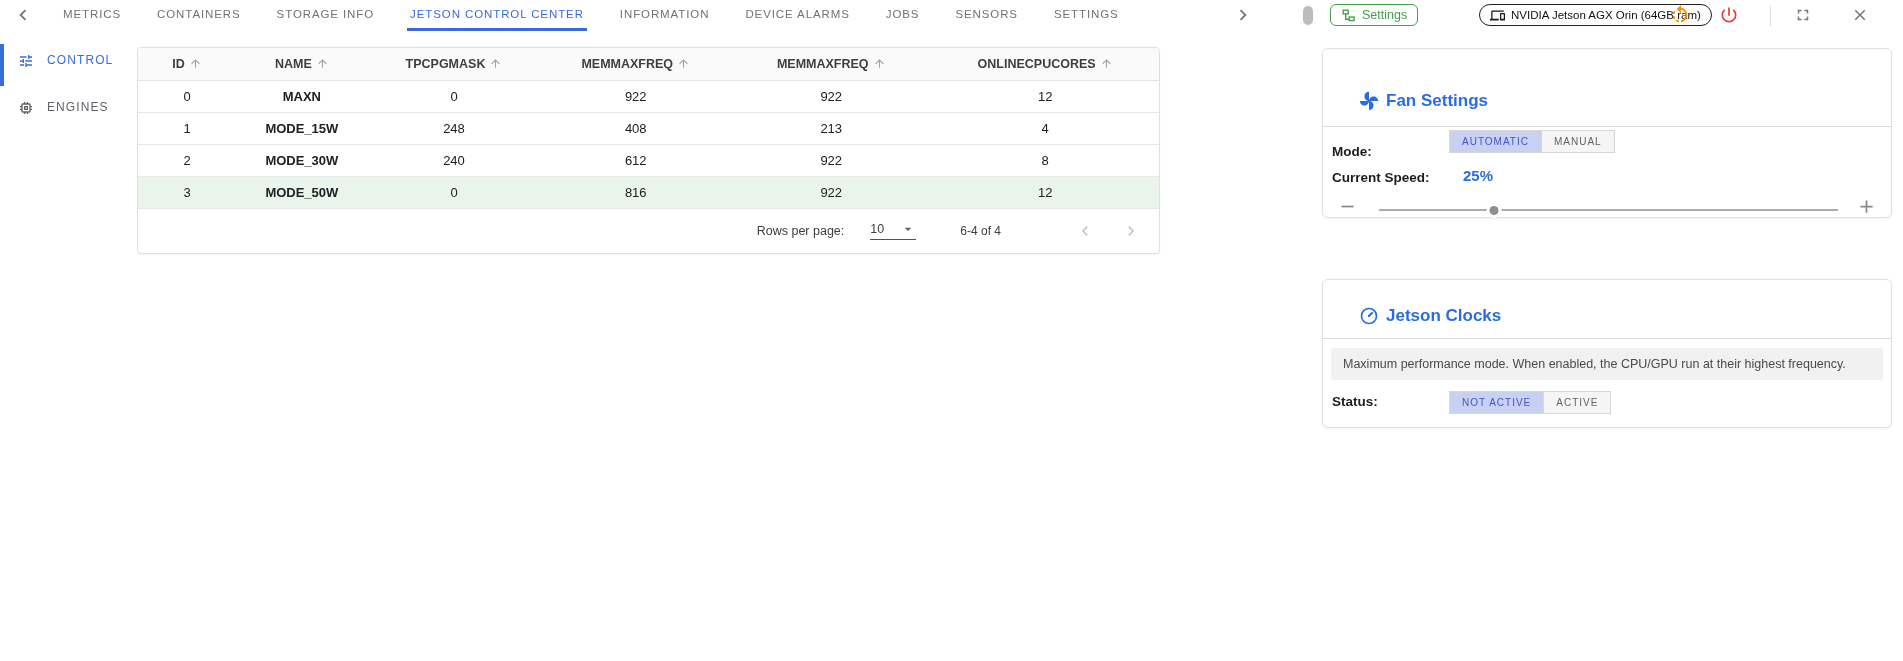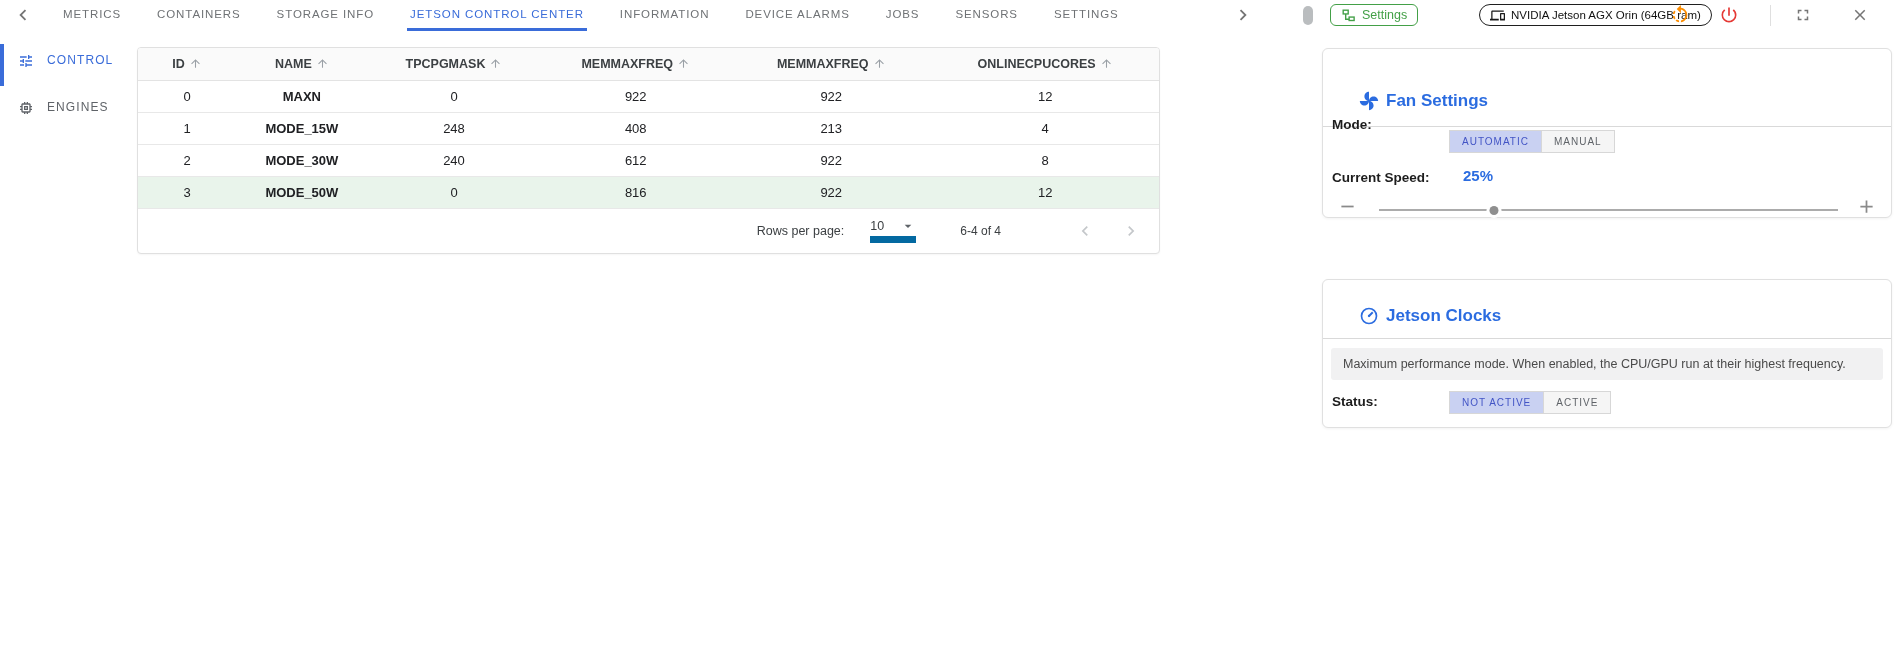--- a/index.html
+++ b/index.html
@@ -48,21 +48,21 @@
   thead th:nth-child(3){width:16.9%;} thead th:nth-child(4){width:18.7%;}
   thead th:nth-child(5){width:19.6%;} thead th:nth-child(6){width:22.3%;}
   tbody td{height:32px; border-bottom:1px solid #e8e8e8; text-align:center; font-size:13px; color:#202124;}
   tbody tr.selected td{background:var(--row-green);}
   td.bold{font-weight:bold;}
   .sort-arrow{width:13px; height:13px; fill:#9aa0a6; display:inline-block; vertical-align:-2px; margin-left:4px;}
   .table-footer{flex:1; display:flex; align-items:center; justify-content:flex-end;
                 padding-right:18px; font-size:12.5px; color:#3c4043;}
   .rpp-label{margin-right:26px;}
   .rpp-select{display:inline-flex; align-items:center; justify-content:space-between; width:46px;
-              border-bottom:7px solid #0369a1; padding-bottom:2px; margin-right:44px; cursor:pointer;}
+              border-bottom:1px solid #0369a1; padding-bottom:2px; margin-right:44px; cursor:pointer;}
   .rpp-select svg{width:16px;height:16px;fill:#5f6368;}
   .range{margin-right:48px; font-size:12px;}
   .pg-btn svg{width:20px;height:20px;fill:#c4c7ca;}
   .pg-btn{margin-left:26px;}
 
   
   .panel{position:absolute; left:1322px; width:570px; border:1px solid #e0e0e0; border-radius:6px;
          background:#fff; box-shadow:0 1px 3px rgba(0,0,0,.05);}
   .fan-panel{top:48px; height:170px;}
   .clocks-panel{top:279px; height:149px;}
@@ -265,21 +265,21 @@
 
 <section class="panel fan-panel">
   <span class="panel-icon" style="top:42px;">
     <svg width="20" height="20" viewBox="0 0 24 24" fill="#2b6ce0">
         <path d="M12 12c0-3 2.5-5.5 5.5-5.5S23 9 23 12H12zm0 0c0 3-2.5 5.5-5.5 5.5S1 15 1 12h11zm0 0c-3 0-5.5-2.5-5.5-5.5S9 1 12 1v11zm0 0c3 0 5.5 2.5 5.5 5.5S15 23 12 23V12z"></path>
       </svg>
   </span>
   <h2 class="panel-title" style="top:42px;">Fan Settings</h2>
   <span class="panel-divider" style="top:77px;"></span>
 
-  <span class="field-label" style="top:68px;">Mode:</span>
+  <span class="field-label" style="top:95px;">Mode:</span>
   <span class="toggle" style="top:81px;" id="fan-mode-toggle">
       <button class="selected">AUTOMATIC</button>
       <button>MANUAL</button>
     </span>
 
   <span class="field-label" style="top:121px;">Current Speed:</span>
   <span class="speed-value">25%</span>
 
   <span class="slider-btn iconbtn" style="left:14px;">
     <svg viewBox="0 0 24 24">

